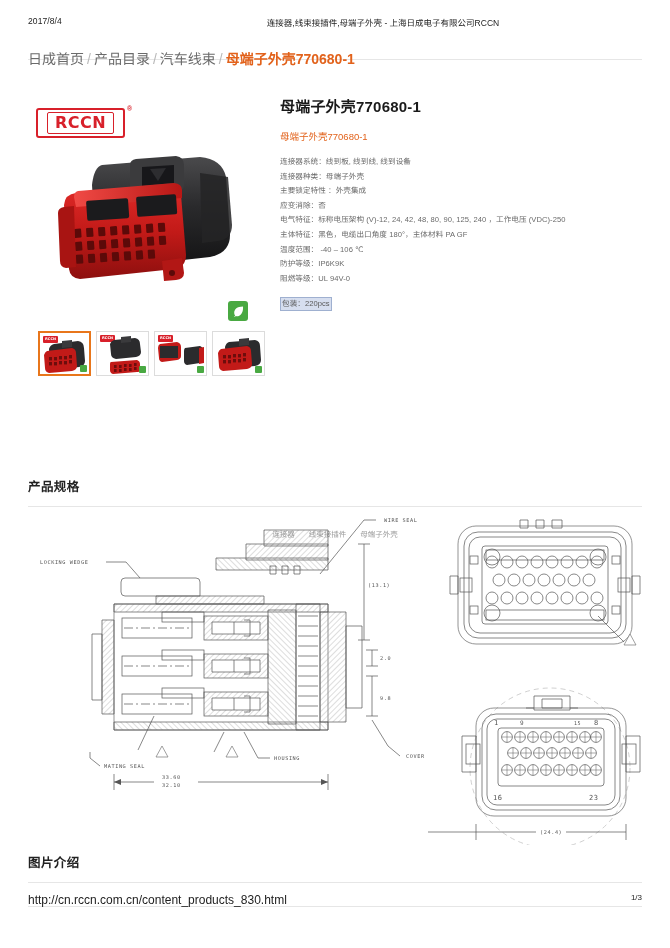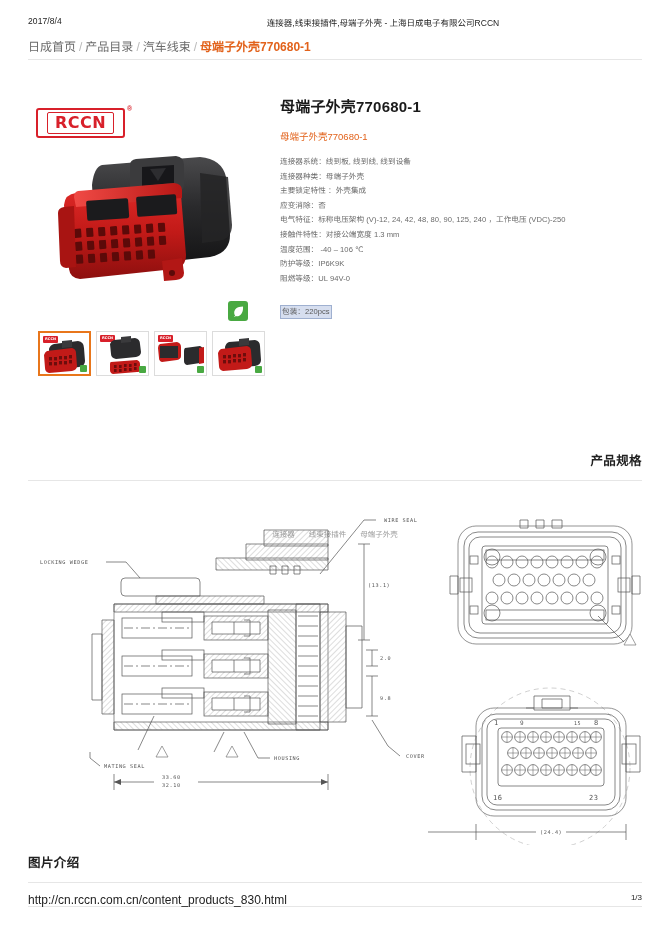--- a/index.html
+++ b/index.html
@@ -23,21 +23,21 @@
   .print-title {
     position:absolute; left:0; top:2px; width:670px; text-align:center;
     font-size:8.5px; color:#222;margin-left:48px;
   }
 
   
   .crumb-wrap {
     position:absolute; left:28px; top:38px; width:614px; height:22px;
     border-bottom:1px solid #e6e6e6;
   }
-  .crumb { font-size:12px; color:#6b6b6b; line-height:18px; white-space:nowrap; }
+  .crumb { font-size:14px; color:#6b6b6b; line-height:18px; white-space:nowrap;margin-top:12px; }
   .crumb a { color:#6b6b6b; text-decoration:none; }
   .crumb .sep { color:#b9b9b9; padding:0 3px; }
   .crumb .cur { color:#e2621b; font-weight:bold; }
 
   
   .product { position:absolute; left:28px; top:95px; width:614px; }
 
   .gal { position:absolute; left:0; top:0; width:240px; }
   .logo {
     position:absolute; left:8px; top:13px;
@@ -91,21 +91,21 @@
   .p-sub { font-size:9.5px; color:#e2621b; margin:0 0 12px 0; }
   .spec-line {
     font-size:7.6px; color:#6a6a6a; line-height:14.6px; white-space:nowrap;
     letter-spacing:.05px;
   }
   .spec-line.hl {
     display:inline-block;
     background:#d6deef; border:1px solid #9fb0d0; color:#5a5a5a;
     padding:0 1px; line-height:12px;
   }
-  .hl-wrap { margin-top:14px; }
+  .hl-wrap { margin-top:6px; }
 
   
   .tags {
     position:absolute; left:28px; top:528px; width:614px;
     text-align:center; font-size:7.5px; color:#9a9a9a;
   }
   .tags span { margin:0 7px; }
 
   
   .sec { position:absolute; left:28px; width:614px; }
@@ -306,36 +306,36 @@
     <div class="info">
       <h1 class="p-title">母端子外壳770680-1</h1>
       <div class="p-sub">母端子外壳770680-1</div>
 
       <div>
         <div class="spec-line">连接器系统：线到板, 线到线, 线到设备</div>
         <div class="spec-line">连接器种类：母端子外壳</div>
         <div class="spec-line">主要锁定特性 ：外壳集成</div>
         <div class="spec-line">应变消除：否</div>
         <div class="spec-line">电气特征：标称电压架构 (V)-12, 24, 42, 48, 80, 90, 125, 240 ，工作电压 (VDC)-250</div>
-        <div class="spec-line">接触件特性：对接公端宽度 1.3 mm</div>
+        <div class="spec-line">主体特征：黑色，电缆出口角度 180°，主体材料 PA GF</div>
         <div class="spec-line">温度范围： -40 – 106 ℃</div>
         <div class="spec-line">防护等级：IP6K9K</div>
         <div class="spec-line">阻燃等级：UL 94V-0</div>
         <div class="hl-wrap">
           <span class="spec-line hl">包装：220pcs</span>
         </div>
       </div>
     </div>
   </div>
 
   <div class="tags">
     <span>连接器</span><span>线束接插件</span><span>母端子外壳</span>
   </div>
 
-  <div class="sec sec-rule" style="top:450px;text-align:right;">
+  <div class="sec sec-rule" style="top:476px;">
     <div class="sec-h">产品规格</div>
   </div>
 
   <div class="draw-box">
     <svg width="614" height="345" viewBox="0 0 614 345" aria-hidden="true">
       <defs>
         <pattern id="hatch" width="4" height="4" patternTransform="rotate(45)" patternUnits="userSpaceOnUse">
           <line x1="0" y1="0" x2="0" y2="4" stroke="#8d8d8d" stroke-width="0.6"></line>
         </pattern>
         <pattern id="hatch2" width="4" height="4" patternTransform="rotate(-45)" patternUnits="userSpaceOnUse">

